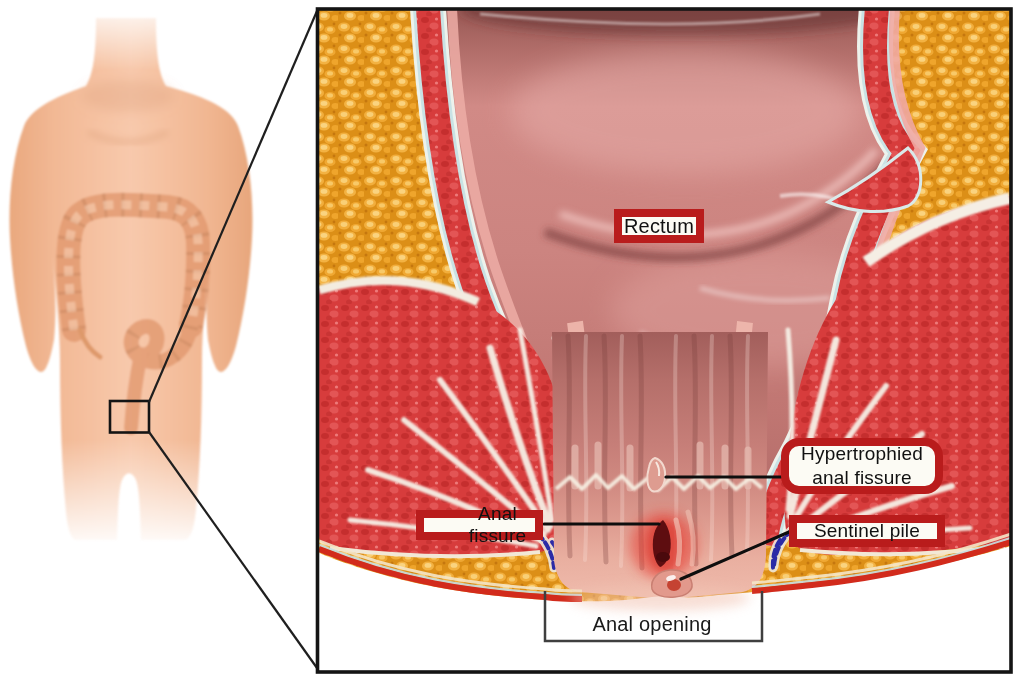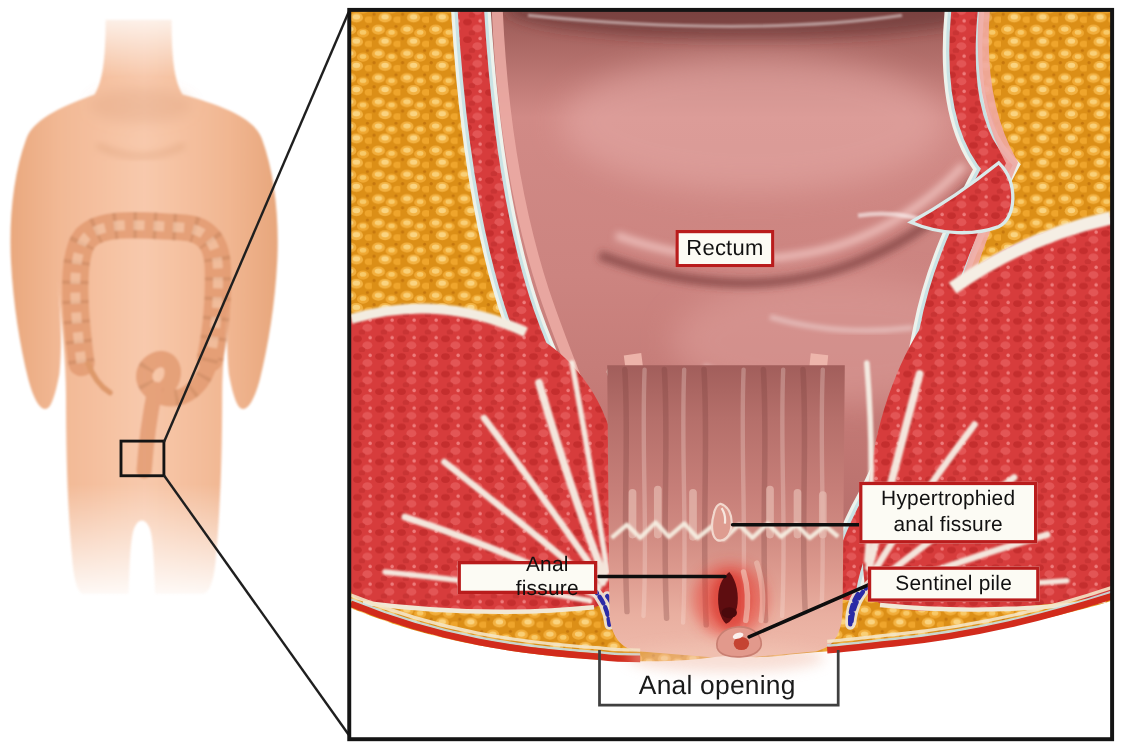--- a/index.html
+++ b/index.html
@@ -3,30 +3,30 @@
 <meta charset="utf-8">
 <style>
   html,body{margin:0;padding:0;background:#ffffff;}
   .stage{
     position:relative;width:1024px;height:683px;background:#ffffff;
     overflow:hidden;font-family:"Liberation Sans",sans-serif;
   }
   .stage svg{position:absolute;left:0;top:0;}
   .anno{
     position:absolute;display:flex;align-items:center;justify-content:center;
-    text-align:center;background:#FCFBF4;border:3px solid #b91c1c;color:#111;
+    text-align:center;background:#FCFBF4;border:8px solid #b91c1c;color:#111;
     box-sizing:border-box;font-family:"Liberation Sans",sans-serif;
     letter-spacing:.2px;line-height:1.15;
   }
   .anno.noborder{border:none;background:transparent;}
   #lbl-rectum{left:614px;top:209px;width:90px;height:34px;font-size:20px;}
-  #lbl-hyper{left:781px;top:438px;width:162px;height:56px;font-size:19px;flex-direction:column;line-height:24px;}
+  #lbl-hyper{left:781px;top:438px;width:162px;height:56px;font-size:19px;flex-direction:column;line-height:24px;border-radius:18px;}
   #lbl-fissure{left:416px;top:510px;width:127px;height:30px;font-size:19px;padding-left:36px;}
   #lbl-sentinel{left:789px;top:515px;width:156px;height:32px;font-size:19px;}
-  #lbl-opening{left:562px;top:609px;width:180px;height:30px;font-size:24px;color:#1a1a1a;}
+  #lbl-opening{left:562px;top:609px;width:180px;height:30px;font-size:20px;color:#1a1a1a;}
 </style>
 </head>
 <body>
 
 <div class="stage">
 
 <svg width="1024" height="683" viewBox="0 0 1024 683">
   <defs>
     <filter id="b1" x="-30%" y="-30%" width="160%" height="160%">
           <feGaussianBlur stdDeviation="1"></feGaussianBlur>

